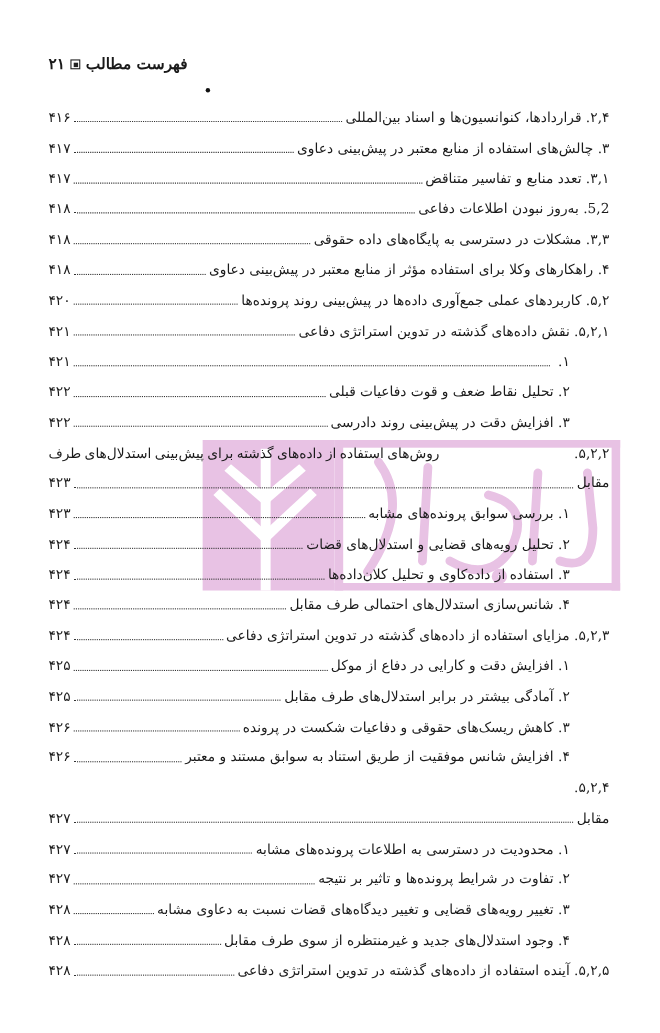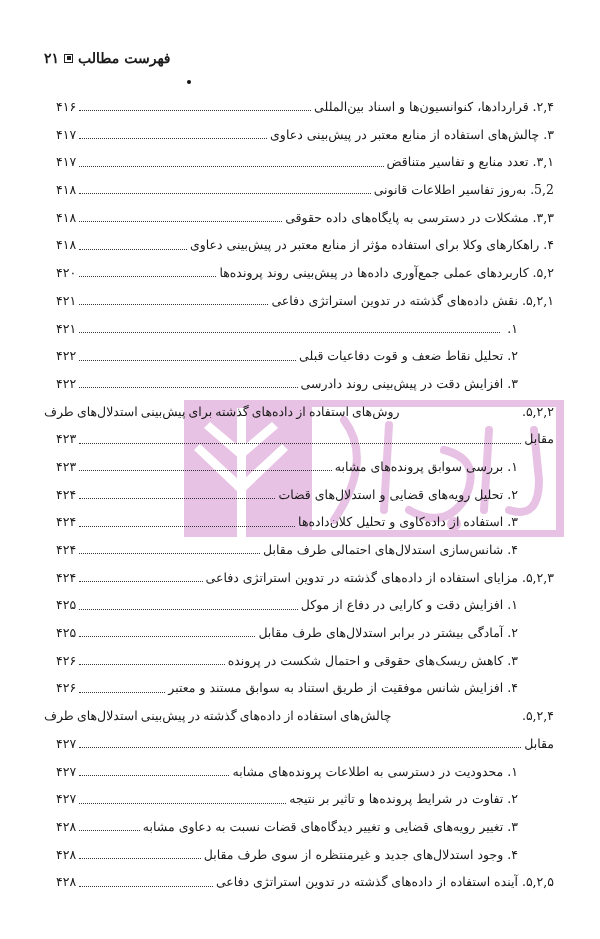--- a/index.html
+++ b/index.html
@@ -98,21 +98,20 @@
       margin: 0 3px;
       border-bottom: 1.5px dotted #333;
       height: 0;
       align-self: center;
       position: relative;
       top: 4px;
     }
     .toc-row .page-num {
       flex: 0 0 auto;
       direction: ltr;
-      margin-left: 12px;
     }
     .lvl-0 { padding-right: 0; }
     .lvl-1 { padding-right: 0; }
     .lvl-2 { padding-right: 36px; }
 
     .toc-row.wrap-first .entry { justify-content: space-between; }
     .toc-row.wrap-first .title { letter-spacing: 0.6px; font-family: Liberation Serif, serif; }
   </style>
 </head>
 <body>
@@ -173,21 +172,21 @@
         <div class="entry">
           <span class="num">۳,۱.</span>
           <span class="title">تعدد منابع و تفاسیر متناقض</span>
           <span class="leader"></span>
           <span class="page-num">۴۱۷</span>
         </div>
       </div>
       <div class="toc-row lvl-1">
         <div class="entry">
           <span class="num">5,2.</span>
-          <span class="title">به‌روز تفاسیر اطلاعات قانونی</span>
+          <span class="title">به‌روز نبودن اطلاعات دفاعی</span>
           <span class="leader"></span>
           <span class="page-num">۴۱۸</span>
         </div>
       </div>
       <div class="toc-row lvl-1">
         <div class="entry">
           <span class="num">۳,۳.</span>
           <span class="title">مشکلات در دسترسی به پایگاه‌های داده حقوقی</span>
           <span class="leader"></span>
           <span class="page-num">۴۱۸</span>
@@ -305,37 +304,36 @@
         <div class="entry">
           <span class="num">۲.</span>
           <span class="title">آمادگی بیشتر در برابر استدلال‌های طرف مقابل</span>
           <span class="leader"></span>
           <span class="page-num">۴۲۵</span>
         </div>
       </div>
       <div class="toc-row lvl-2">
         <div class="entry">
           <span class="num">۳.</span>
-          <span class="title">کاهش ریسک‌های حقوقی و احتمال شکست در پرونده</span>
+          <span class="title">کاهش ریسک‌های حقوقی و دفاعیات شکست در پرونده</span>
           <span class="leader"></span>
           <span class="page-num">۴۲۶</span>
         </div>
       </div>
       <div class="toc-row lvl-2">
         <div class="entry">
           <span class="num">۴.</span>
           <span class="title">افزایش شانس موفقیت از طریق استناد به سوابق مستند و معتبر</span>
           <span class="leader"></span>
           <span class="page-num">۴۲۶</span>
         </div>
       </div>
       <div class="toc-row lvl-0 wrap-first">
         <div class="entry">
           <span class="num">۵,۲,۴.</span>
-          <span class="title">چالش‌های استفاده از داده‌های گذشته در پیش‌بینی استدلال‌های طرف</span>
         </div>
       </div>
       <div class="toc-row lvl-0">
         <div class="entry">
           <span class="title">مقابل</span>
           <span class="leader"></span>
           <span class="page-num">۴۲۷</span>
         </div>
       </div>
       <div class="toc-row lvl-2">

